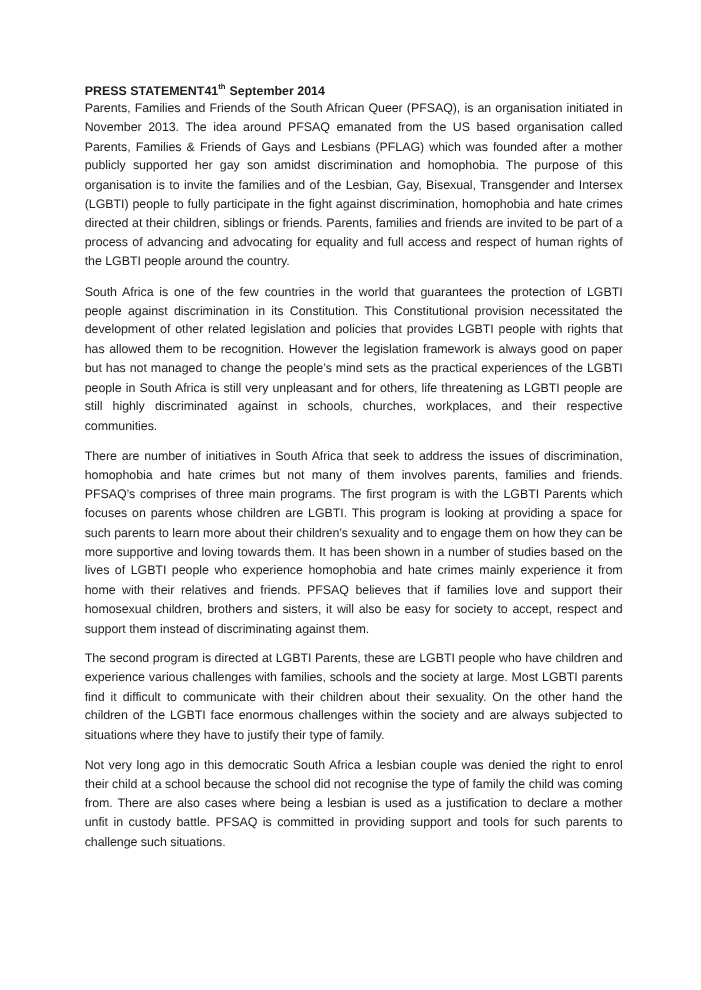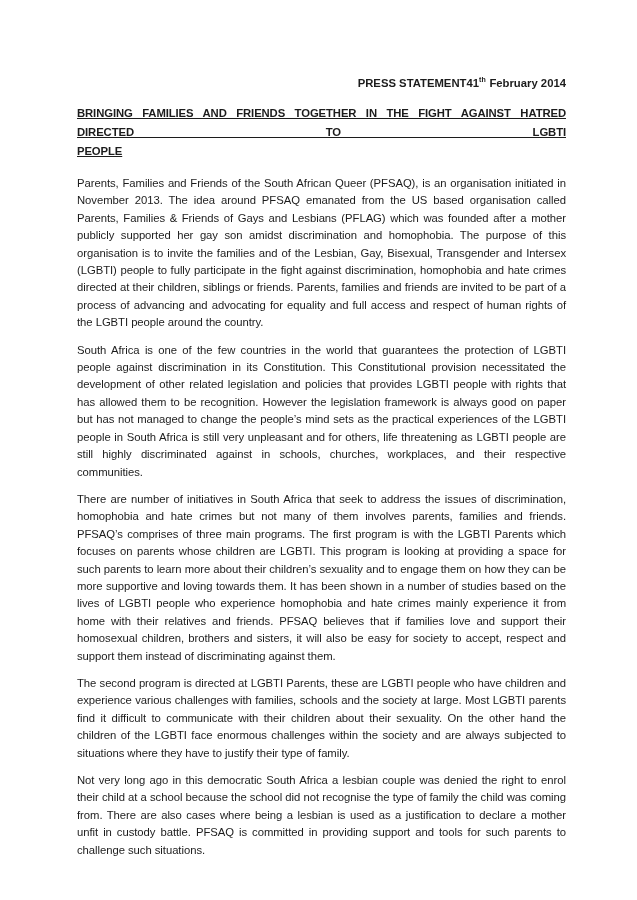--- a/index.html
+++ b/index.html
@@ -13,21 +13,21 @@
     height: 900px;
     box-sizing: border-box;
     background: #ffffff;
     color: #1c1c1c;
     font-family: "Liberation Sans", sans-serif;
     padding: 76px 71px 0 77px;
     overflow: hidden;
   }
   .doc-header {
     display: flex;
-    justify-content: flex-end;
+    justify-content: flex-start;
     align-items: baseline;
     font-size: 11.3px;
     font-weight: bold;
     line-height: 15px;
   }
   .doc-date sup {
     font-size: 7px;
     line-height: 0;
   }
   .doc-date .month-year {
@@ -58,27 +58,23 @@
     margin: 0 0 10px 0;
   }
 </style>
 </head>
 <body>
 
 <div class="page">
 
   <div class="doc-header">
     <span>PRESS STATEMENT</span>
-    <span class="doc-date"><span>41</span><sup>th</sup><span class="month-year">February 2014</span></span>
+    <span class="doc-date"><span>41</span><sup>th</sup><span class="month-year">September 2014</span></span>
   </div>
 
-  <h1 class="doc-title">
-    <span class="title-line-1">BRINGING FAMILIES AND FRIENDS TOGETHER IN THE FIGHT AGAINST HATRED DIRECTED TO LGBTI</span>
-    <span class="title-line-2">PEOPLE</span>
-  </h1>
 
   <p class="body-para">Parents, Families and Friends of the South African Queer (PFSAQ), is an organisation initiated in November 2013. The idea around PFSAQ emanated from the US based organisation called Parents, Families &amp; Friends of Gays and Lesbians (PFLAG) which was founded after a mother publicly supported her gay son amidst discrimination and homophobia.  The purpose of this organisation is to invite the families and of the Lesbian, Gay, Bisexual, Transgender and Intersex (LGBTI) people to fully participate in the fight against discrimination, homophobia and hate crimes directed at their children, siblings or friends.  Parents, families and friends are invited to be part of a process of advancing and advocating for equality and full access and respect of human rights of the LGBTI people around the country.</p>
 
   <p class="body-para">South Africa is one of the few countries in the world that guarantees the protection of LGBTI people against discrimination in its Constitution. This Constitutional provision necessitated the development of other related legislation and policies that provides LGBTI people with rights that has allowed them to be recognition.  However the legislation framework is always good on paper but has not managed to change the people’s mind sets as the practical experiences of the LGBTI people in South Africa is still very unpleasant and for others, life threatening as LGBTI people are still highly discriminated against in schools, churches, workplaces, and their respective communities.</p>
 
   <p class="body-para">There are number of initiatives in South Africa that seek to address the issues of discrimination, homophobia and hate crimes but not many of them involves parents, families and friends. PFSAQ’s comprises of three main programs. The first program is with the LGBTI Parents which focuses on parents whose children are LGBTI. This program is looking at providing a space for such parents to learn more about their children’s sexuality and to engage them on how they can be more supportive and loving towards them. It has been shown in a number of studies based on the lives of LGBTI people who experience homophobia and hate crimes mainly experience it from home with their relatives and friends.  PFSAQ believes that if families love and support their homosexual children, brothers and sisters, it will also be easy for society to accept, respect and support them instead of discriminating against them.</p>
 
   <p class="body-para">The second program is directed at LGBTI Parents, these are LGBTI people who have children and experience various challenges with families, schools and the society at large. Most LGBTI parents find it difficult to communicate with their children about their sexuality. On the other hand the children of the LGBTI face enormous challenges within the society and are always subjected to situations where they have to justify their type of family.</p>
 
   <p class="body-para">Not very long ago in this democratic South Africa a lesbian couple was denied the right to enrol their child at a school because the school did not recognise the type of family the child was coming from. There are also cases where being a lesbian is used as a justification to declare a mother unfit in custody battle. PFSAQ is committed in providing support and tools for such parents to challenge such situations.</p>

